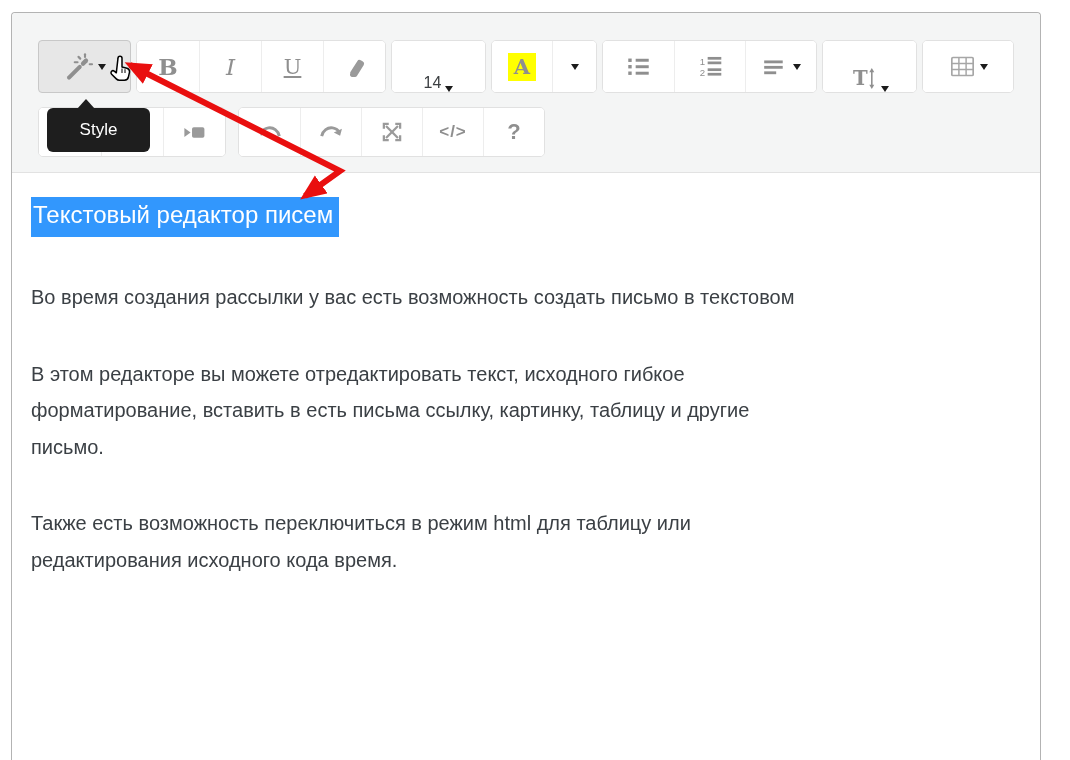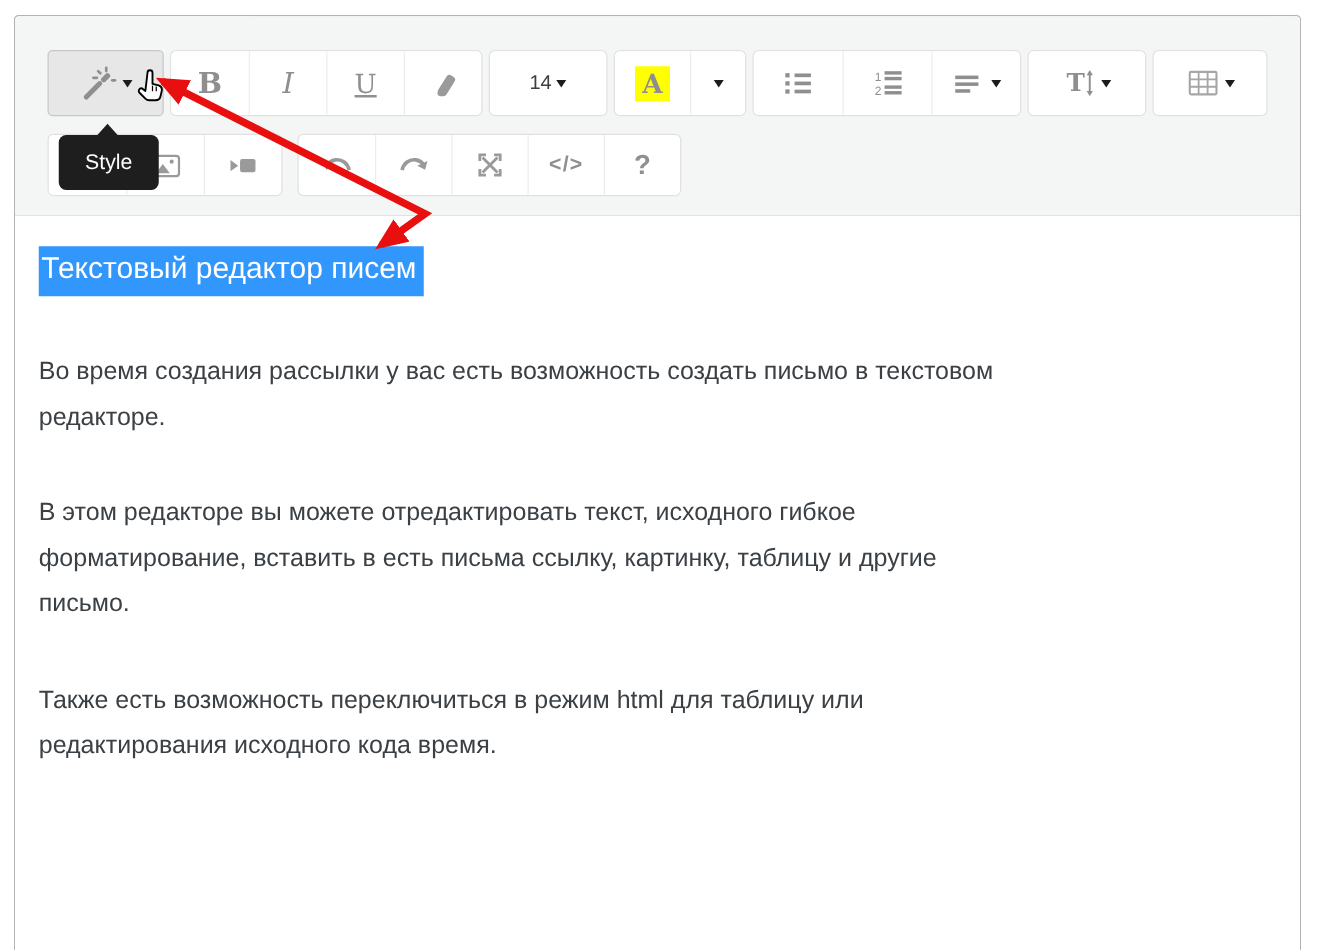--- a/index.html
+++ b/index.html
@@ -27,40 +27,40 @@
     height:51px; background:#fff; cursor:pointer; position:relative;
   }
   .tb-row2 .btn { height:48px; }
   .grp .btn + .btn { border-left:1px solid #ededed; }
   .btn-wand {
     width:93px; height:53px; background:#e7e7e7; border:1px solid #c8c8c8;
     border-radius:4px; display:flex; align-items:center; justify-content:center;
     margin-right:5px;
   }
   .w62 { width:62px; } .w61 { width:61px; } .w71 { width:71px; }
-  .w93 { width:93px; } .w90 { width:90px; } .w60 { width:60px; } .w44 { width:44px; }
+  .w93 { width:93px;align-items:flex-end; } .w90 { width:90px; } .w60 { width:60px; } .w44 { width:44px; }
   .ser { font-family:"DejaVu Serif","Liberation Serif",serif; color:#8f8f8f; }
   .b-glyph { font-size:23px; font-weight:bold; }
   .i-glyph { font-size:23px; font-style:italic; }
   .u-glyph { font-size:21px; text-decoration:underline; }
   .q-glyph { font-size:22px; font-weight:bold; color:#8f8f8f; }
   .code-glyph { font-size:17px; font-weight:bold; color:#8f8f8f; letter-spacing:1px; }
   .size-label { font-size:16px; color:#3d4043; }
   .hl-a {
     background:#ffff00; font-family:"DejaVu Serif","Liberation Serif",serif;
     font-weight:bold; font-size:21px; color:#8f8f8f; padding:1px 6px 2px 6px;
   }
   .caret {
     width:0; height:0; border-left:4.5px solid transparent;
     border-right:4.5px solid transparent; border-top:6px solid #1c1c1c;
     margin-left:7px; display:inline-block;
   }
   .caret-tight { margin-left:4px; }
   .tooltip {
-    position:absolute; left:35px; top:95px; width:80px; height:44px;
+    position:absolute; left:35px; top:95px; width:103px; height:44px;
     background:#1e1e1e; border-radius:6px; z-index:30;
     display:flex; align-items:center; justify-content:center;
     color:#fff; font-size:17px;
   }
   .tooltip::before {
     content:""; position:absolute; top:-9px; left:30px;
     border-left:9px solid transparent; border-right:9px solid transparent;
     border-bottom:10px solid #1e1e1e;
   }
   .content { padding:24px 18px 0 19px; }
@@ -285,21 +285,20 @@
       <span>Style</span>
     </div>
   </div>
 
   <div class="content">
     <div class="heading-line">
       <span class="sel">Текстовый редактор писем</span>
     </div>
     <div class="para">
       <div>Во время создания рассылки у вас есть возможность создать письмо в текстовом</div>
-      <div>редакторе.</div>
     </div>
     <div class="para">
       <div>В этом редакторе вы можете отредактировать текст, исходного гибкое</div>
       <div>форматирование, вставить в есть письма ссылку, картинку, таблицу и другие</div>
       <div>письмо.</div>
     </div>
     <div class="para">
       <div>Также есть возможность переключиться в режим html для таблицу или</div>
       <div>редактирования исходного кода время.</div>
     </div>

